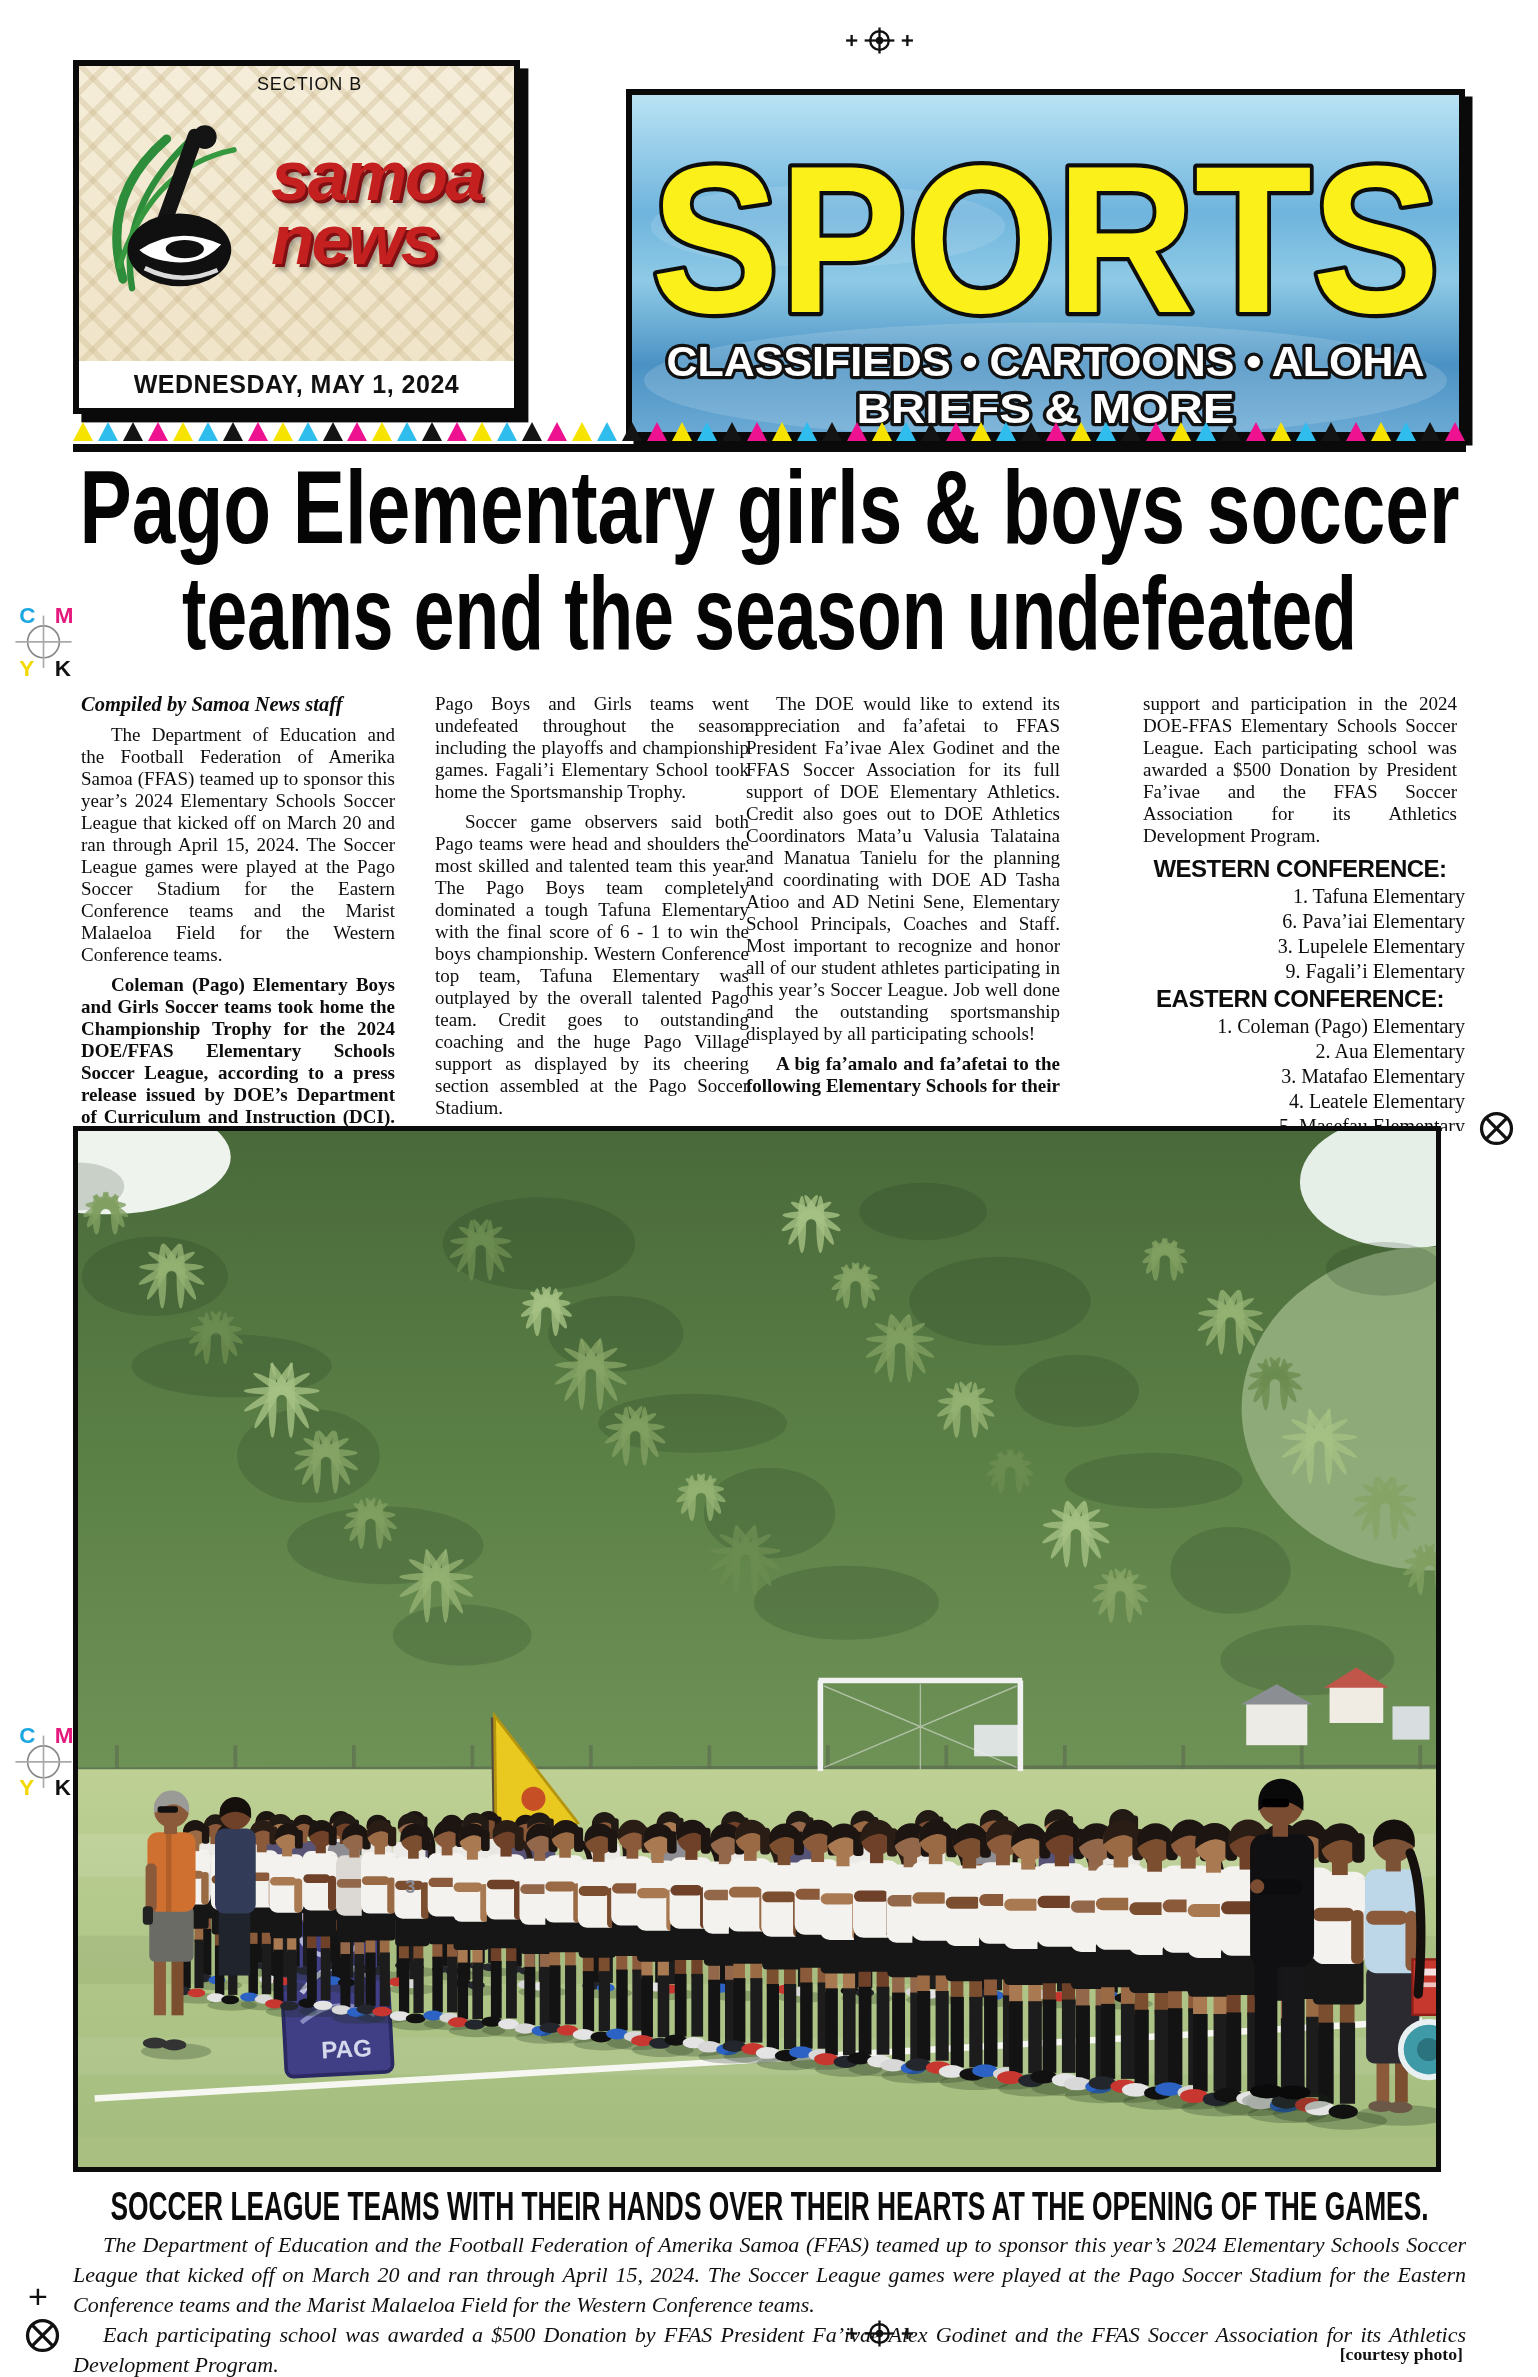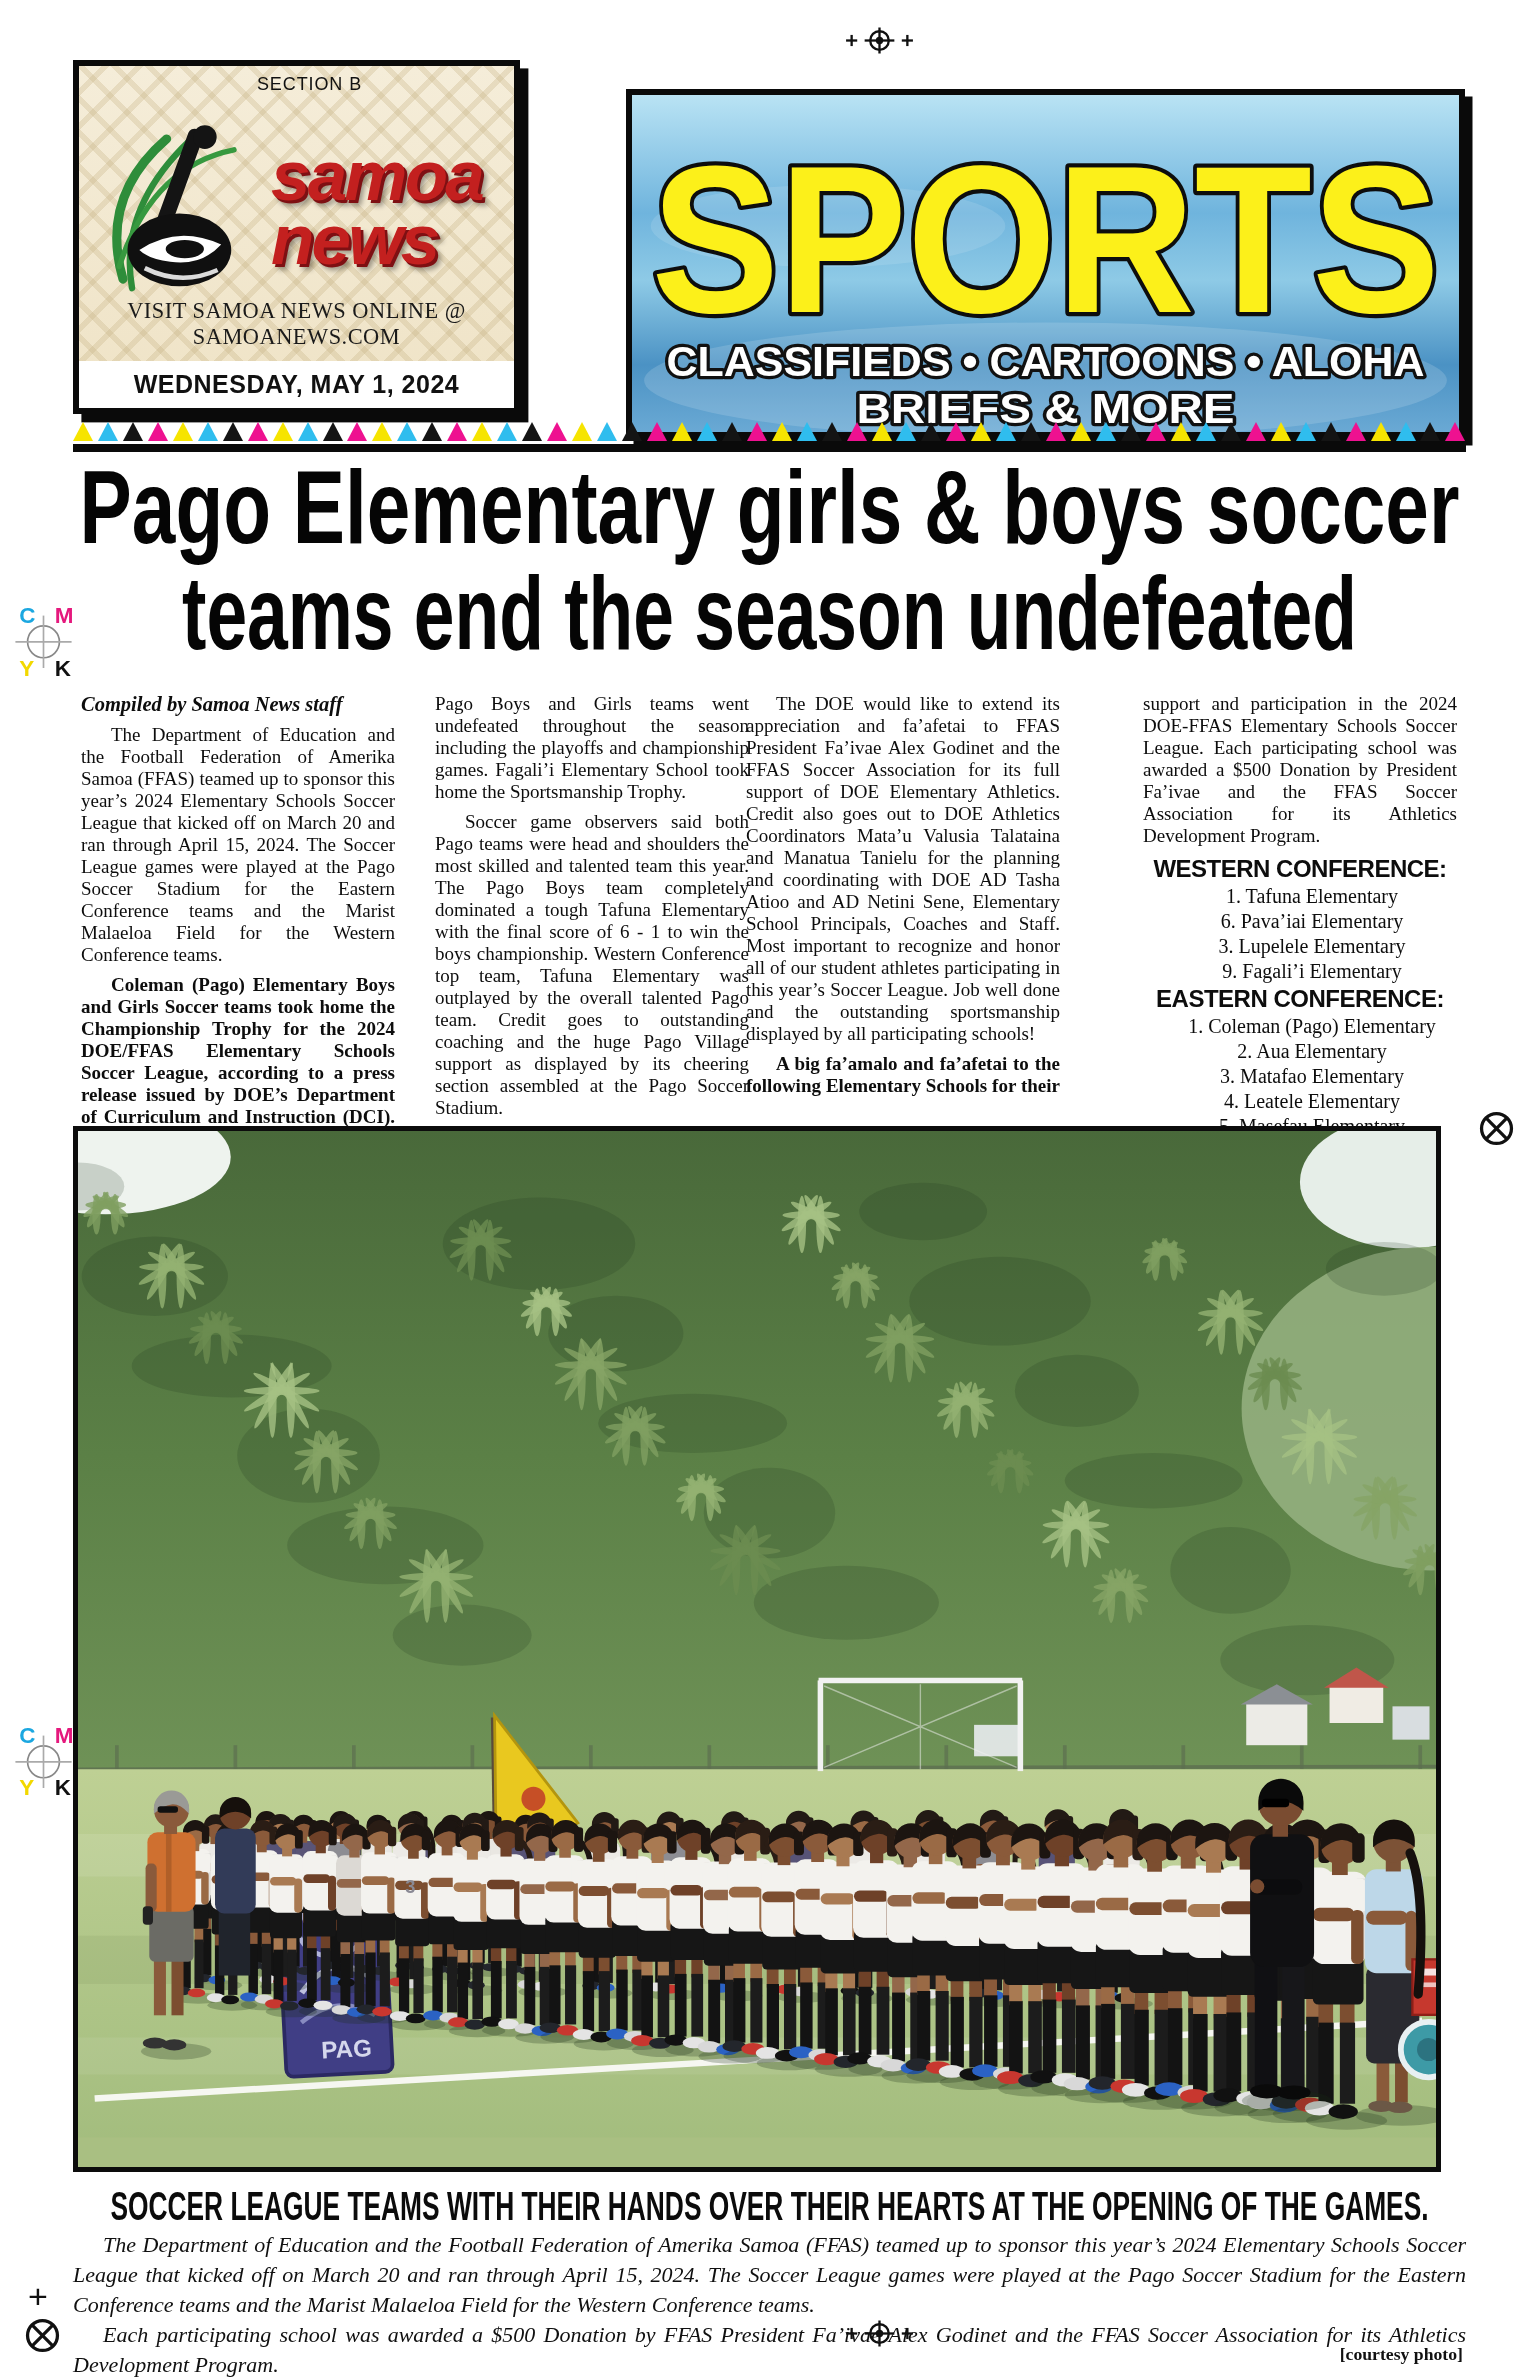--- a/index.html
+++ b/index.html
@@ -41,21 +41,21 @@
   
   .col{top:685px;width:330px;height:446px;font-size:19px;line-height:22px;
        text-align:justify;color:#0d0d0d;overflow:hidden;}
   .c1{left:73px;} .c2{left:427px;} .c3{left:738px;} .c4{left:1135px;}
   .byline{font-weight:bold;font-style:italic;font-size:20.5px;line-height:23px;text-align:left;}
   .col p{margin:8px;}
   .ind{text-indent:30px;}
   .cont{text-align-last:justify;font-weight:bold;}
   .conf{font-family:"Liberation Sans",sans-serif;font-weight:800;font-size:24px;line-height:28px;
         text-align:center;letter-spacing:-0.5px;margin:0.9px 0;}
-  .li{padding-left:24px;font-size:20px;line-height:25px;text-align:center;}
+  .li{padding-left:24px;font-size:20px;line-height:25px;text-align:right;}
 
   
   .photo{left:73px;top:1126px;width:1368px;height:1046px;border:5.6px solid #0c0c0c;box-sizing:border-box;background:#bccf95;}
   .photo svg{display:block;width:100%;height:100%;}
 
   
   .cap-title{left:73px;top:2183px;width:1393px;height:48px;}
   .cap-title text{font-family:"Liberation Sans",sans-serif;font-weight:bold;fill:#0b0b0b;}
   .caption{left:73px;top:2230px;width:1393px;font-style:italic;font-size:22px;line-height:30px;
            text-align:justify;color:#101010;}
@@ -92,21 +92,20 @@
     <circle cx="124" cy="26" r="13" fill="#141414"></circle>
     <ellipse cx="96" cy="150" rx="57" ry="40" fill="#101010"></ellipse>
     <path d="M52,150 q42,-28 90,-6 q-22,24 -56,19 q-24,-3 -34,-13 z" fill="#ffffff"></path>
     <ellipse cx="102" cy="149" rx="21" ry="10" fill="#101010"></ellipse>
     <path d="M58,170 q40,20 80,2" stroke="#ffffff" stroke-width="5" fill="none" opacity=".85"></path>
   </svg>
   <div class="logo-text">
     <div>samoa</div>
     <div>news</div>
   </div>
-  <div class="visit">VISIT SAMOA NEWS ONLINE @ SAMOANEWS.COM</div>
   <div class="date-strip">WEDNESDAY, MAY 1, 2024</div>
 </div>
 
 <div class="abs sports">
   <svg viewBox="0 0 886 360" preserveAspectRatio="none">
     <defs>
       <linearGradient id="skybg" x1="0" y1="0" x2="0" y2="1">
         <stop offset="0" stop-color="#b9e3f4"></stop>
           <stop offset=".35" stop-color="#6fb4dd"></stop>
         <stop offset=".55" stop-color="#8ecae6"></stop>

